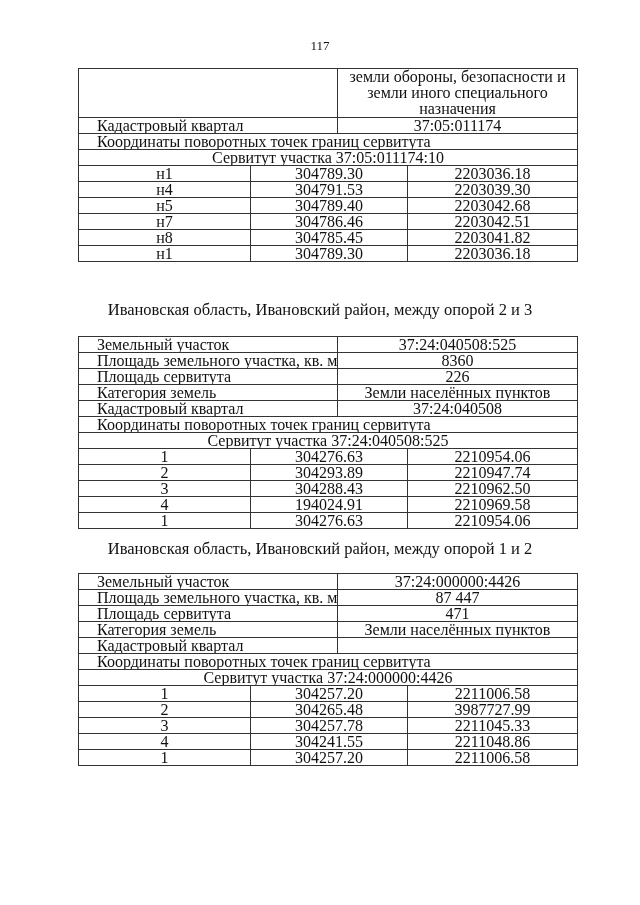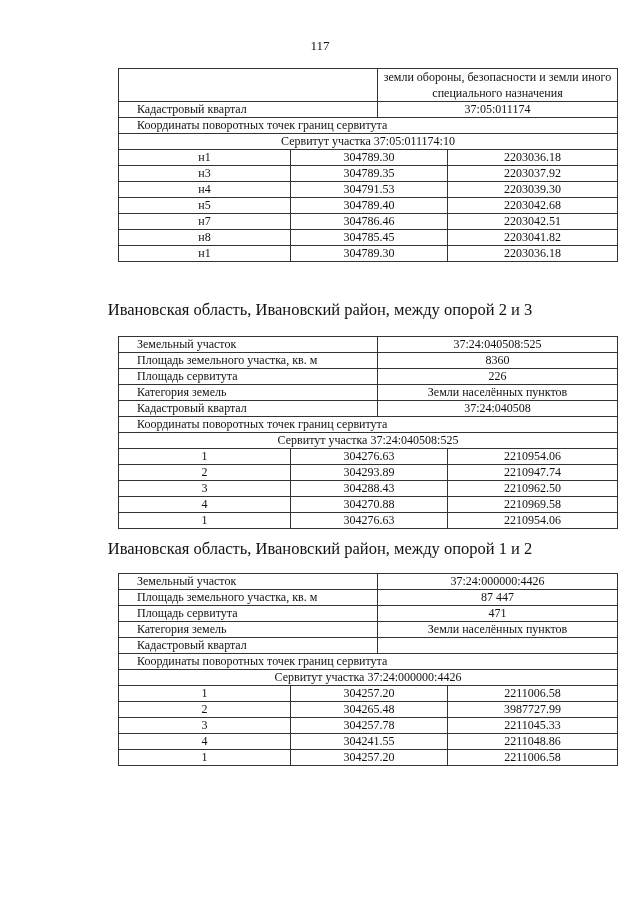--- a/index.html
+++ b/index.html
@@ -11,22 +11,21 @@
     position: absolute; top: 38px; left: 0; width: 640px; text-align: center;
     font-size: 13px;
   }
   .section-title {
     position: absolute; left: 0; width: 700px; text-align: center;
     font-size: 16.5px;
   }
   table {
     position: absolute; left: 78px; width: 499px;
     border-collapse: collapse; table-layout: fixed;
-    font-size: 12px;
-    margin-left: 40px;
+    font-size: 16px;
   }
   td {
     border: 1px solid #333; padding: 0 4px; height: 15px; line-height: 15px;
     white-space: nowrap; overflow: hidden;
   }
   td.c { text-align: center; }
   td.l { text-align: left; padding-left: 18px; }
   td.wrap { white-space: normal; line-height: 16px; height: 32px; }
 </style>
 </head>
@@ -55,25 +54,20 @@
   </tr>
   <tr>
     <td colspan="4" class="c">Сервитут участка 37:05:011174:10</td>
   </tr>
   <tr>
         <td class="c">н1</td>
         <td colspan="2" class="c">304789.30</td>
         <td class="c">2203036.18</td>
       </tr>
   <tr>
-        <td class="c">н3</td>
-        <td colspan="2" class="c">304789.35</td>
-        <td class="c">2203037.92</td>
-      </tr>
-  <tr>
         <td class="c">н4</td>
         <td colspan="2" class="c">304791.53</td>
         <td class="c">2203039.30</td>
       </tr>
   <tr>
         <td class="c">н5</td>
         <td colspan="2" class="c">304789.40</td>
         <td class="c">2203042.68</td>
       </tr>
   <tr>
@@ -140,21 +134,21 @@
         <td colspan="2" class="c">304293.89</td>
         <td class="c">2210947.74</td>
       </tr>
   <tr>
         <td class="c">3</td>
         <td colspan="2" class="c">304288.43</td>
         <td class="c">2210962.50</td>
       </tr>
   <tr>
         <td class="c">4</td>
-        <td colspan="2" class="c">304270.88</td>
+        <td colspan="2" class="c">194024.91</td>
         <td class="c">2210969.58</td>
       </tr>
   <tr>
         <td class="c">1</td>
         <td colspan="2" class="c">304276.63</td>
         <td class="c">2210954.06</td>
       </tr>
 </tbody>
   </table>
 

